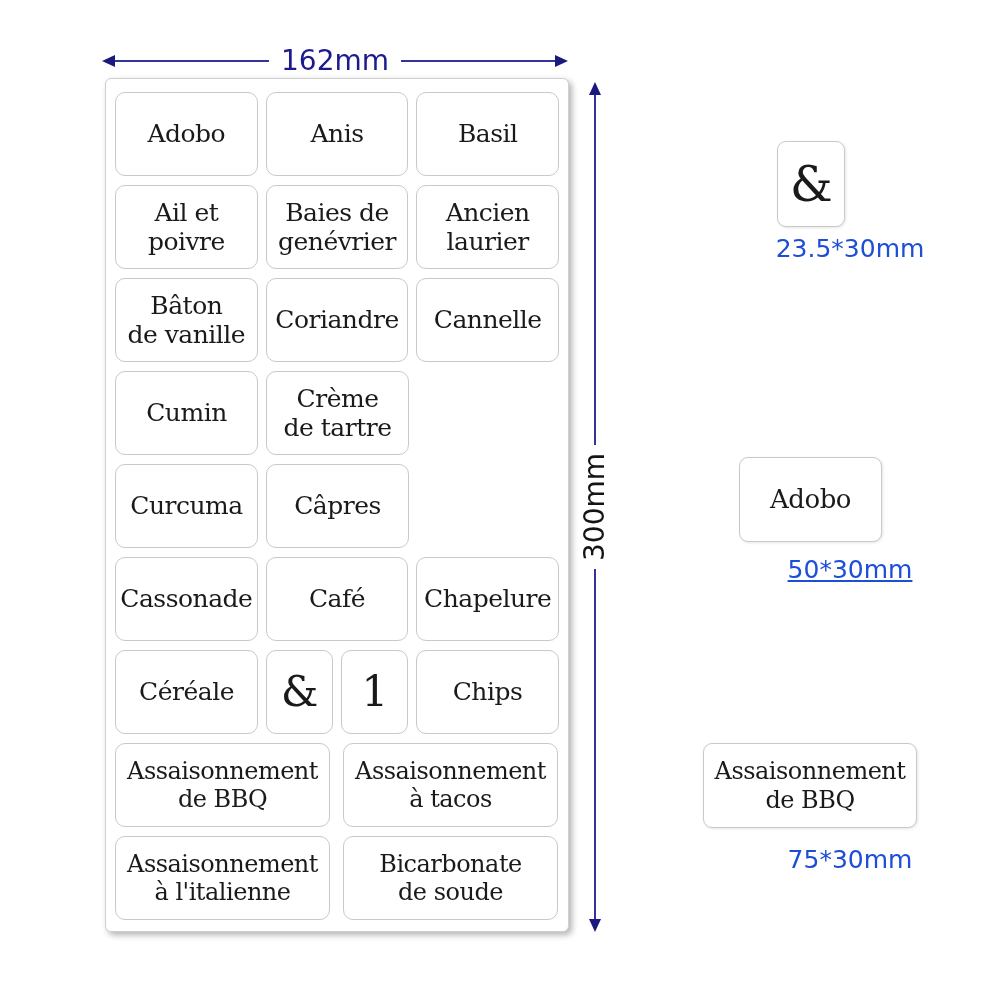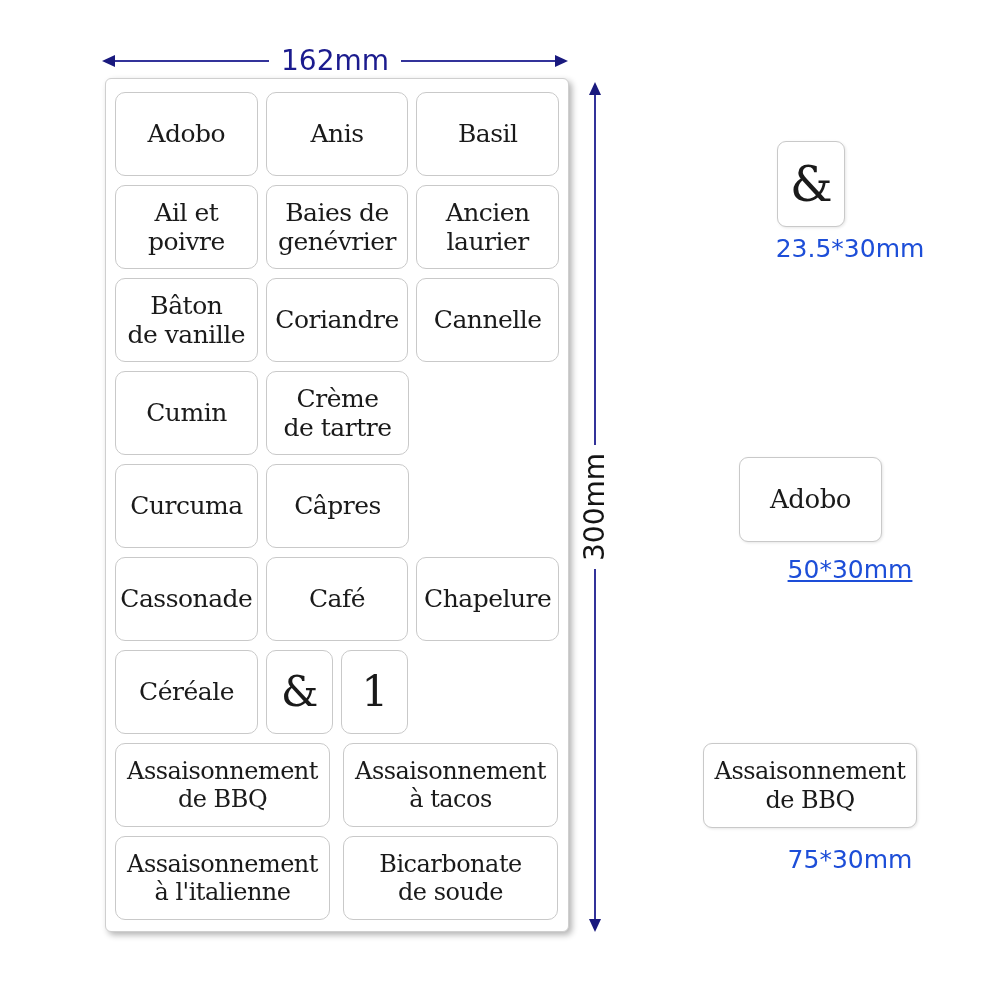--- a/index.html
+++ b/index.html
@@ -165,20 +165,23 @@
     <div class="row">
       <div class="cell c-md">
           <span>Céréale</span>
         </div>
       <div class="cell c-sm">
           <span>&amp;</span>
         </div>
       <div class="cell c-sm">
           <span>1</span>
         </div>
+      <div class="cell c-md">
+          <span>Chips</span>
+        </div>
     </div>
     <div class="row row-lg">
       <div class="cell c-lg">
           <span>Assaisonnement
 de BBQ</span>
         </div>
       <div class="cell c-lg">
           <span>Assaisonnement
 à tacos</span>
         </div>

